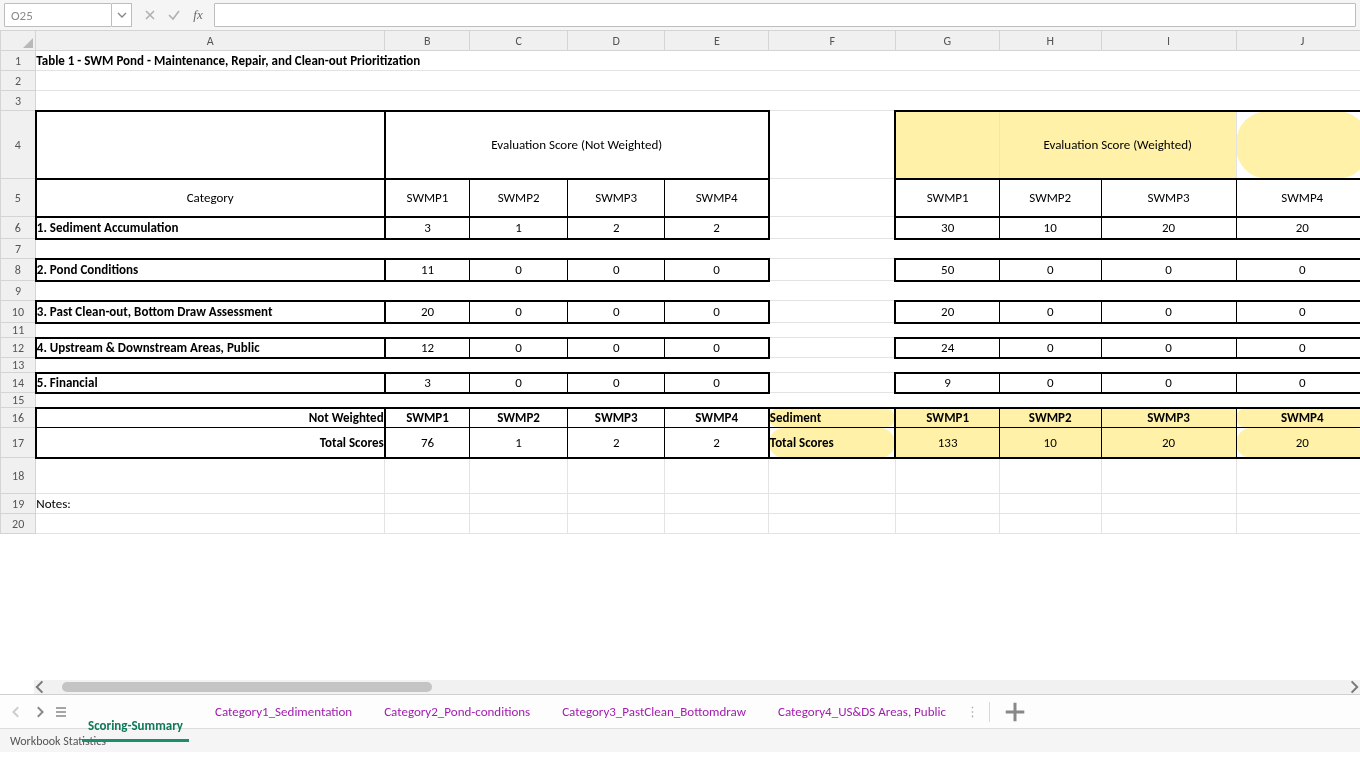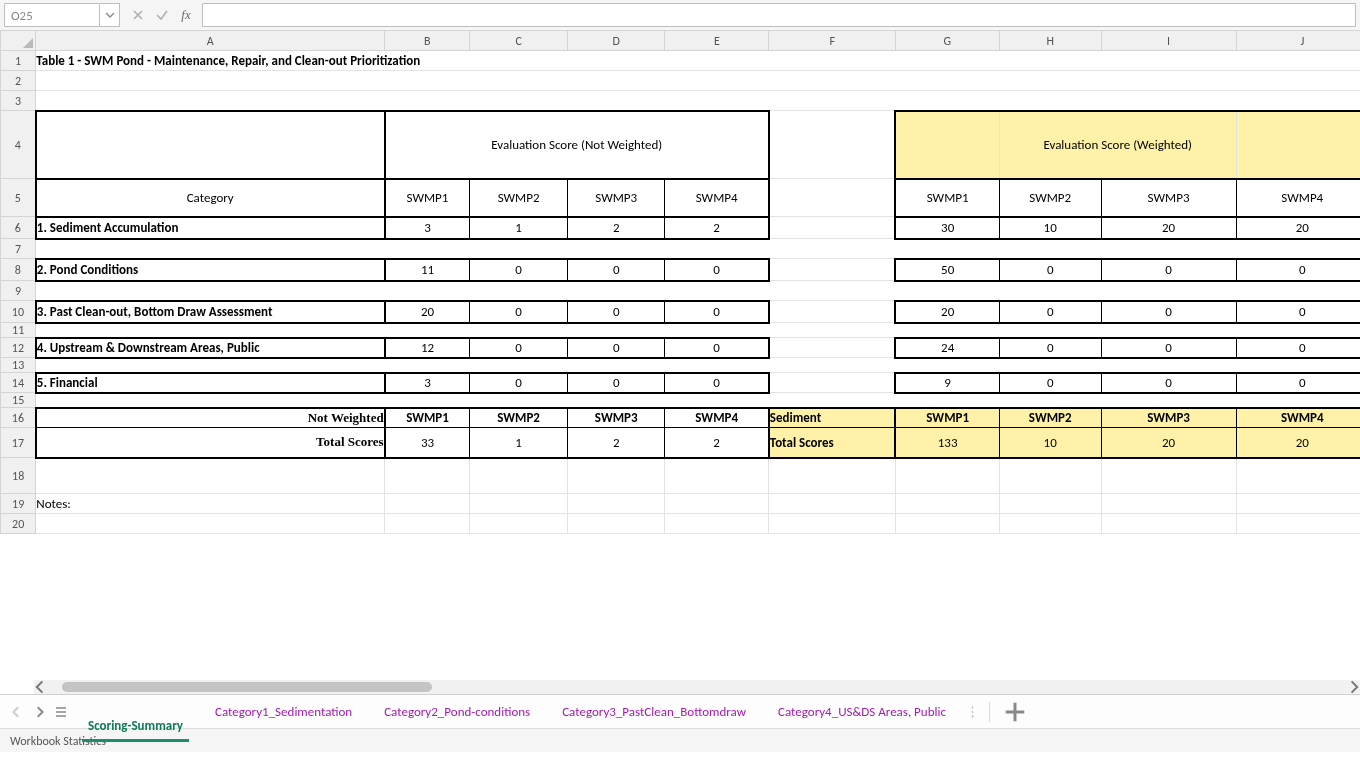--- a/index.html
+++ b/index.html
@@ -18,21 +18,21 @@
 
   
   .formula-row {
     height: 30px;
     display: flex;
     align-items: center;
     padding: 2px 4px;
     background: #f5f5f5;
   }
   .name-box {
-    width: 96px;
+    width: 108px;
     height: 24px;
     border: 1px solid #bdbdbd;
     background: #fff;
     color: #8a8a8a;
     padding: 0 6px;
     display: flex;
     align-items: center;
     border-radius: 1px;
   }
   .name-box-chevron {
@@ -134,28 +134,28 @@
   .cell {
     border: 1px solid #e3e3e3;
     height: 20px;
     padding: 0 4px;
     text-align: left;
     background: #fff;
     white-space: nowrap;
     overflow: visible;
   }
   .cell.center { text-align: center; }
-  .cell.right { text-align: right; font-family: Liberation Serif, serif; }
+  .cell.right { text-align: right; }
   .cell.bold { font-weight: 600; }
 
   
   .bt { border-top: 2px solid #000 !important; }
   .bb { border-bottom: 2px solid #000 !important; }
   .bl { border-left: 2px solid #000 !important; }
-  .br { border-right: 2px solid #000 !important; } 
+  .br { border-right: 2px solid #000 !important; border-radius: 32px; } 
   .bbb { border-bottom: 1px solid #000 !important; }
   .brr { border-right: 1px solid #000 !important; }
 
   .yellow { background: #fff2a8 !important; }
 
   
   tr.rh-1 td, tr.rh-1 th { height: 20px; }
   tr.rh-tall td, tr.rh-tall th { height: 68px; }
   tr.rh-mid td, tr.rh-mid th { height: 38px; }
   tr.rh-short td, tr.rh-short th { height: 14px; }
@@ -466,21 +466,21 @@
       <td class="cell bold bt bbb br yellow">Sediment</td>
       <td class="cell bold center bt brr bbb yellow">SWMP1</td>
       <td class="cell bold center bt brr bbb yellow">SWMP2</td>
       <td class="cell bold center bt brr bbb yellow">SWMP3</td>
       <td class="cell bold center bt br bbb yellow">SWMP4</td>
     </tr>
 
     <tr style="height:30px">
       <th class="row-head">17</th>
       <td class="cell bold right bl br bb">Total Scores</td>
-      <td class="cell center bb brr">33</td>
+      <td class="cell center bb brr">76</td>
       <td class="cell center bb brr">1</td>
       <td class="cell center bb brr">2</td>
       <td class="cell center bb br">2</td>
       <td class="cell bold bb br yellow">Total Scores</td>
       <td class="cell center bb brr yellow">133</td>
       <td class="cell center bb brr yellow">10</td>
       <td class="cell center bb brr yellow">20</td>
       <td class="cell center bb br yellow">20</td>
     </tr>
 

